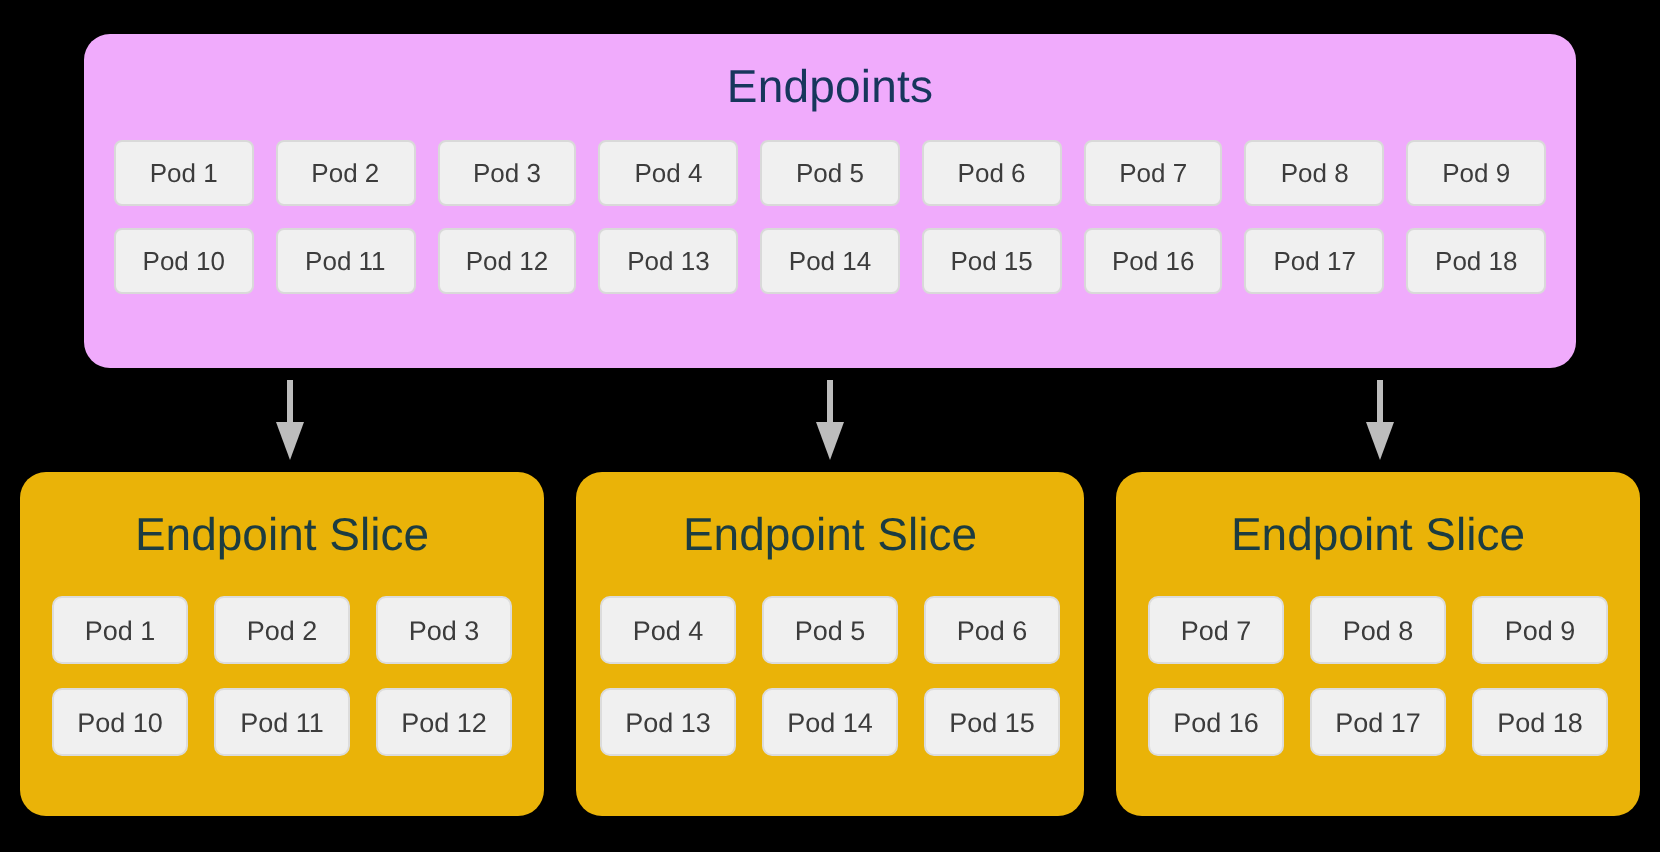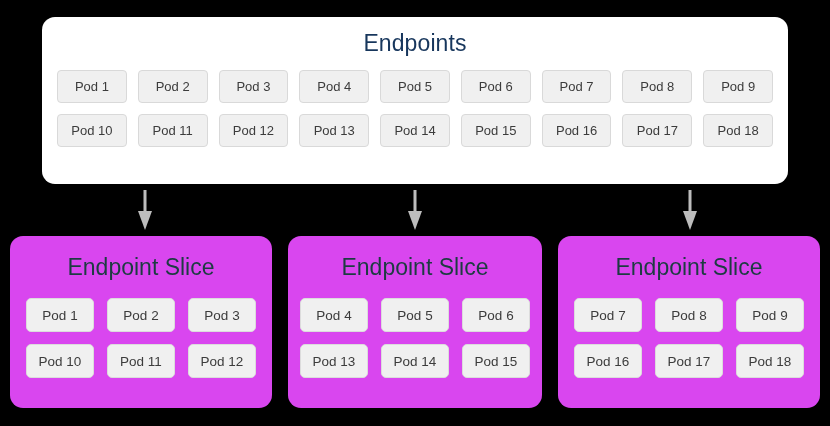--- a/index.html
+++ b/index.html
@@ -22,21 +22,21 @@
     background: #000000;
   }
 
   
   .endpoints-panel {
     position: absolute;
     left: 42px;
     top: 17px;
     width: 746px;
     height: 167px;
-    background: #ffffff;
+    background: #f0abfc;
     border-radius: 13px;
     box-sizing: border-box;
   }
 
   .endpoints-title {
     position: absolute;
     left: 0;
     top: 13px;
     width: 100%;
     text-align: center;
@@ -82,21 +82,21 @@
   }
   .arrow-1 { left: 134px; top: 190px; }
   .arrow-2 { left: 404px; top: 190px; }
   .arrow-3 { left: 679px; top: 190px; }
 
   
   .slice-panel {
     position: absolute;
     top: 236px;
     height: 172px;
-    background: #d946ef;
+    background: #eab308;
     border-radius: 13px;
     box-sizing: border-box;
   }
   .slice-1 { left: 10px;  width: 262px; }
   .slice-2 { left: 288px; width: 254px; }
   .slice-3 { left: 558px; width: 262px; }
 
   .slice-title {
     position: absolute;
     left: 0;

